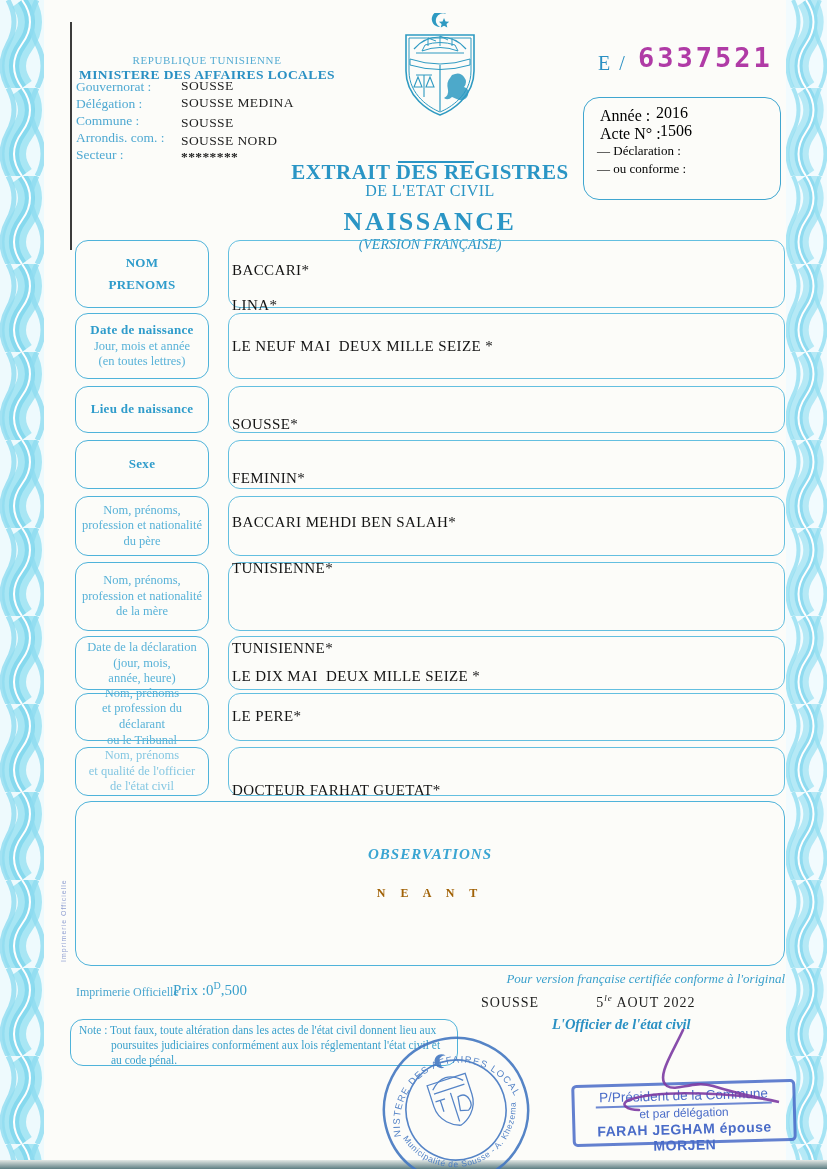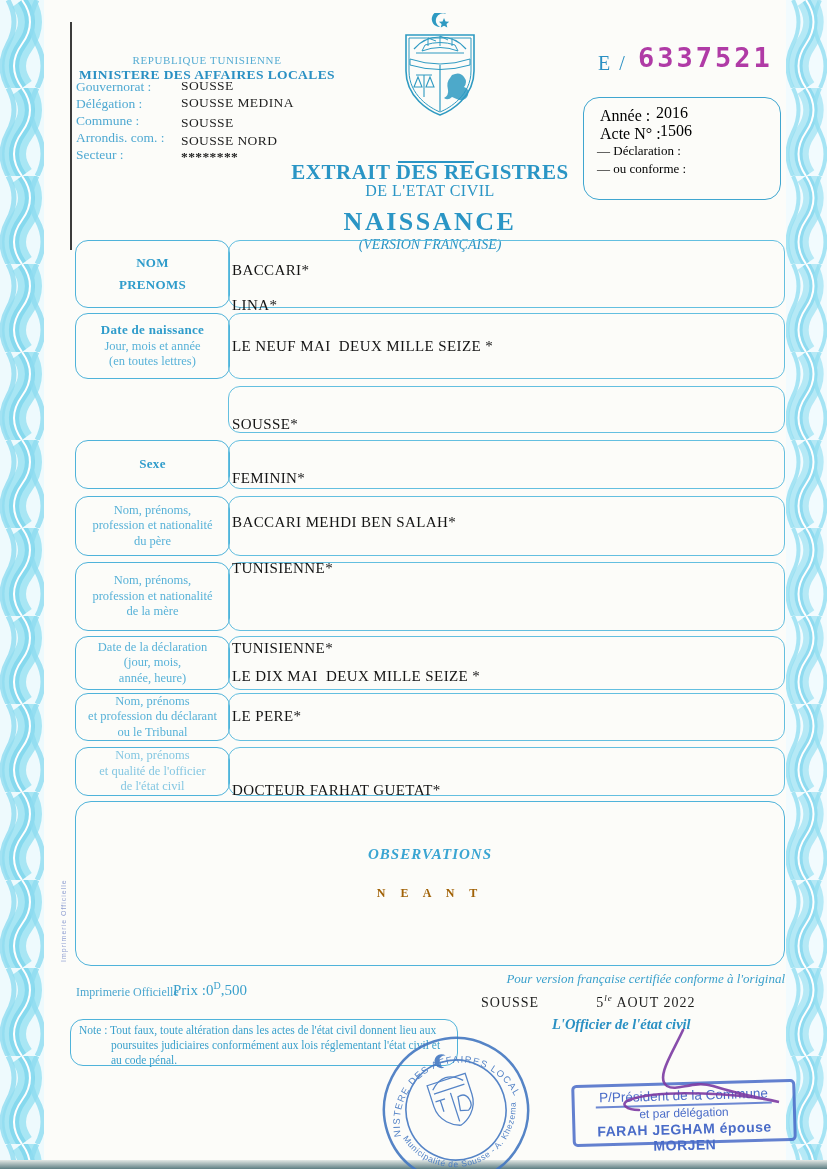--- a/index.html
+++ b/index.html
@@ -17,21 +17,21 @@
   .admin-value{font-size:13.5px;color:#1d1d1d;letter-spacing:.4px;}
   .title1{font-size:21px;font-weight:bold;color:#2a95c5;letter-spacing:.5px;}
   .title2{font-size:16px;color:#2a95c5;letter-spacing:.5px;}
   .title3{font-size:26px;font-weight:bold;color:#2a95c5;letter-spacing:2.5px;}
   .title4{font-size:14px;font-style:italic;color:#2a95c5;}
   .serial-prefix{font-size:20px;color:#2a90c3;letter-spacing:2px;}
   .serial-number{font-family:"DejaVu Sans Mono",monospace;font-size:27px;font-weight:bold;
                  color:#b03ba6;letter-spacing:3px;}
   
   .actbox{border:1.8px solid #3fa6d0;border-radius:16px;}
-  .lbox{left:75px;width:155px;border:1.8px solid #4fb3da;border-radius:13px;
+  .lbox{left:75px;width:134px;border:1.8px solid #4fb3da;border-radius:13px;
         display:flex;flex-direction:column;justify-content:center;align-items:center;
         text-align:center;line-height:1.25;padding:2px 4px;box-sizing:border-box;}
   .vbox{left:228px;width:557px;border:1.8px solid #63bfe0;border-radius:12px;box-sizing:border-box;}
   .lb{font-size:12.5px;}
   .lb1{font-size:13px;font-weight:bold;color:#2f9ccb;letter-spacing:.3px;}
   .vtext{font-size:15px;color:#141414;letter-spacing:.4px;white-space:pre;}
   .obsbox{left:75px;width:710px;border:1.8px solid #4fb3da;border-radius:16px;box-sizing:border-box;}
   .obstitle{font-size:15px;font-weight:bold;font-style:italic;color:#3aa5d2;letter-spacing:1px;}
   .neant{font-size:12px;font-weight:bold;color:#a16207;letter-spacing:6px;}
   
@@ -140,34 +140,37 @@
 
   <div class="abs lbox" style="top:240px;height:68px;">
     <span class="lb1" style="margin-bottom:6px;">NOM</span>
     <span class="lb1">PRENOMS</span>
   </div>
   <div class="abs lbox" style="top:313px;height:66px;">
     <span class="lb1">Date de naissance</span>
     <span class="lb blue-light">Jour, mois et année</span>
     <span class="lb blue-light">(en toutes lettres)</span>
   </div>
+  <div class="abs lbox" style="top:386px;height:47px;">
+    <span class="lb1">Lieu de naissance</span>
+  </div>
   <div class="abs lbox" style="top:440px;height:49px;">
     <span class="lb1">Sexe</span>
   </div>
   <div class="abs lbox" style="top:496px;height:60px;">
     <span class="lb blue-light">Nom, prénoms,</span>
     <span class="lb blue-light">profession et nationalité</span>
     <span class="lb blue-light">du père</span>
   </div>
   <div class="abs lbox" style="top:562px;height:69px;">
     <span class="lb blue-light">Nom, prénoms,</span>
     <span class="lb blue-light">profession et nationalité</span>
     <span class="lb blue-light">de la mère</span>
   </div>
-  <div class="abs lbox" style="top:636px;height:54px;">
+  <div class="abs lbox" style="top:636px;height:54px;justify-content:flex-end;">
     <span class="lb blue-light">Date de la déclaration</span>
     <span class="lb blue-light">(jour, mois,</span>
     <span class="lb blue-light">année, heure)</span>
   </div>
   <div class="abs lbox" style="top:693px;height:48px;">
     <span class="lb blue-light">Nom, prénoms</span>
     <span class="lb blue-light">et profession du déclarant</span>
     <span class="lb blue-light">ou le Tribunal</span>
   </div>
   <div class="abs lbox" style="top:747px;height:49px;">

